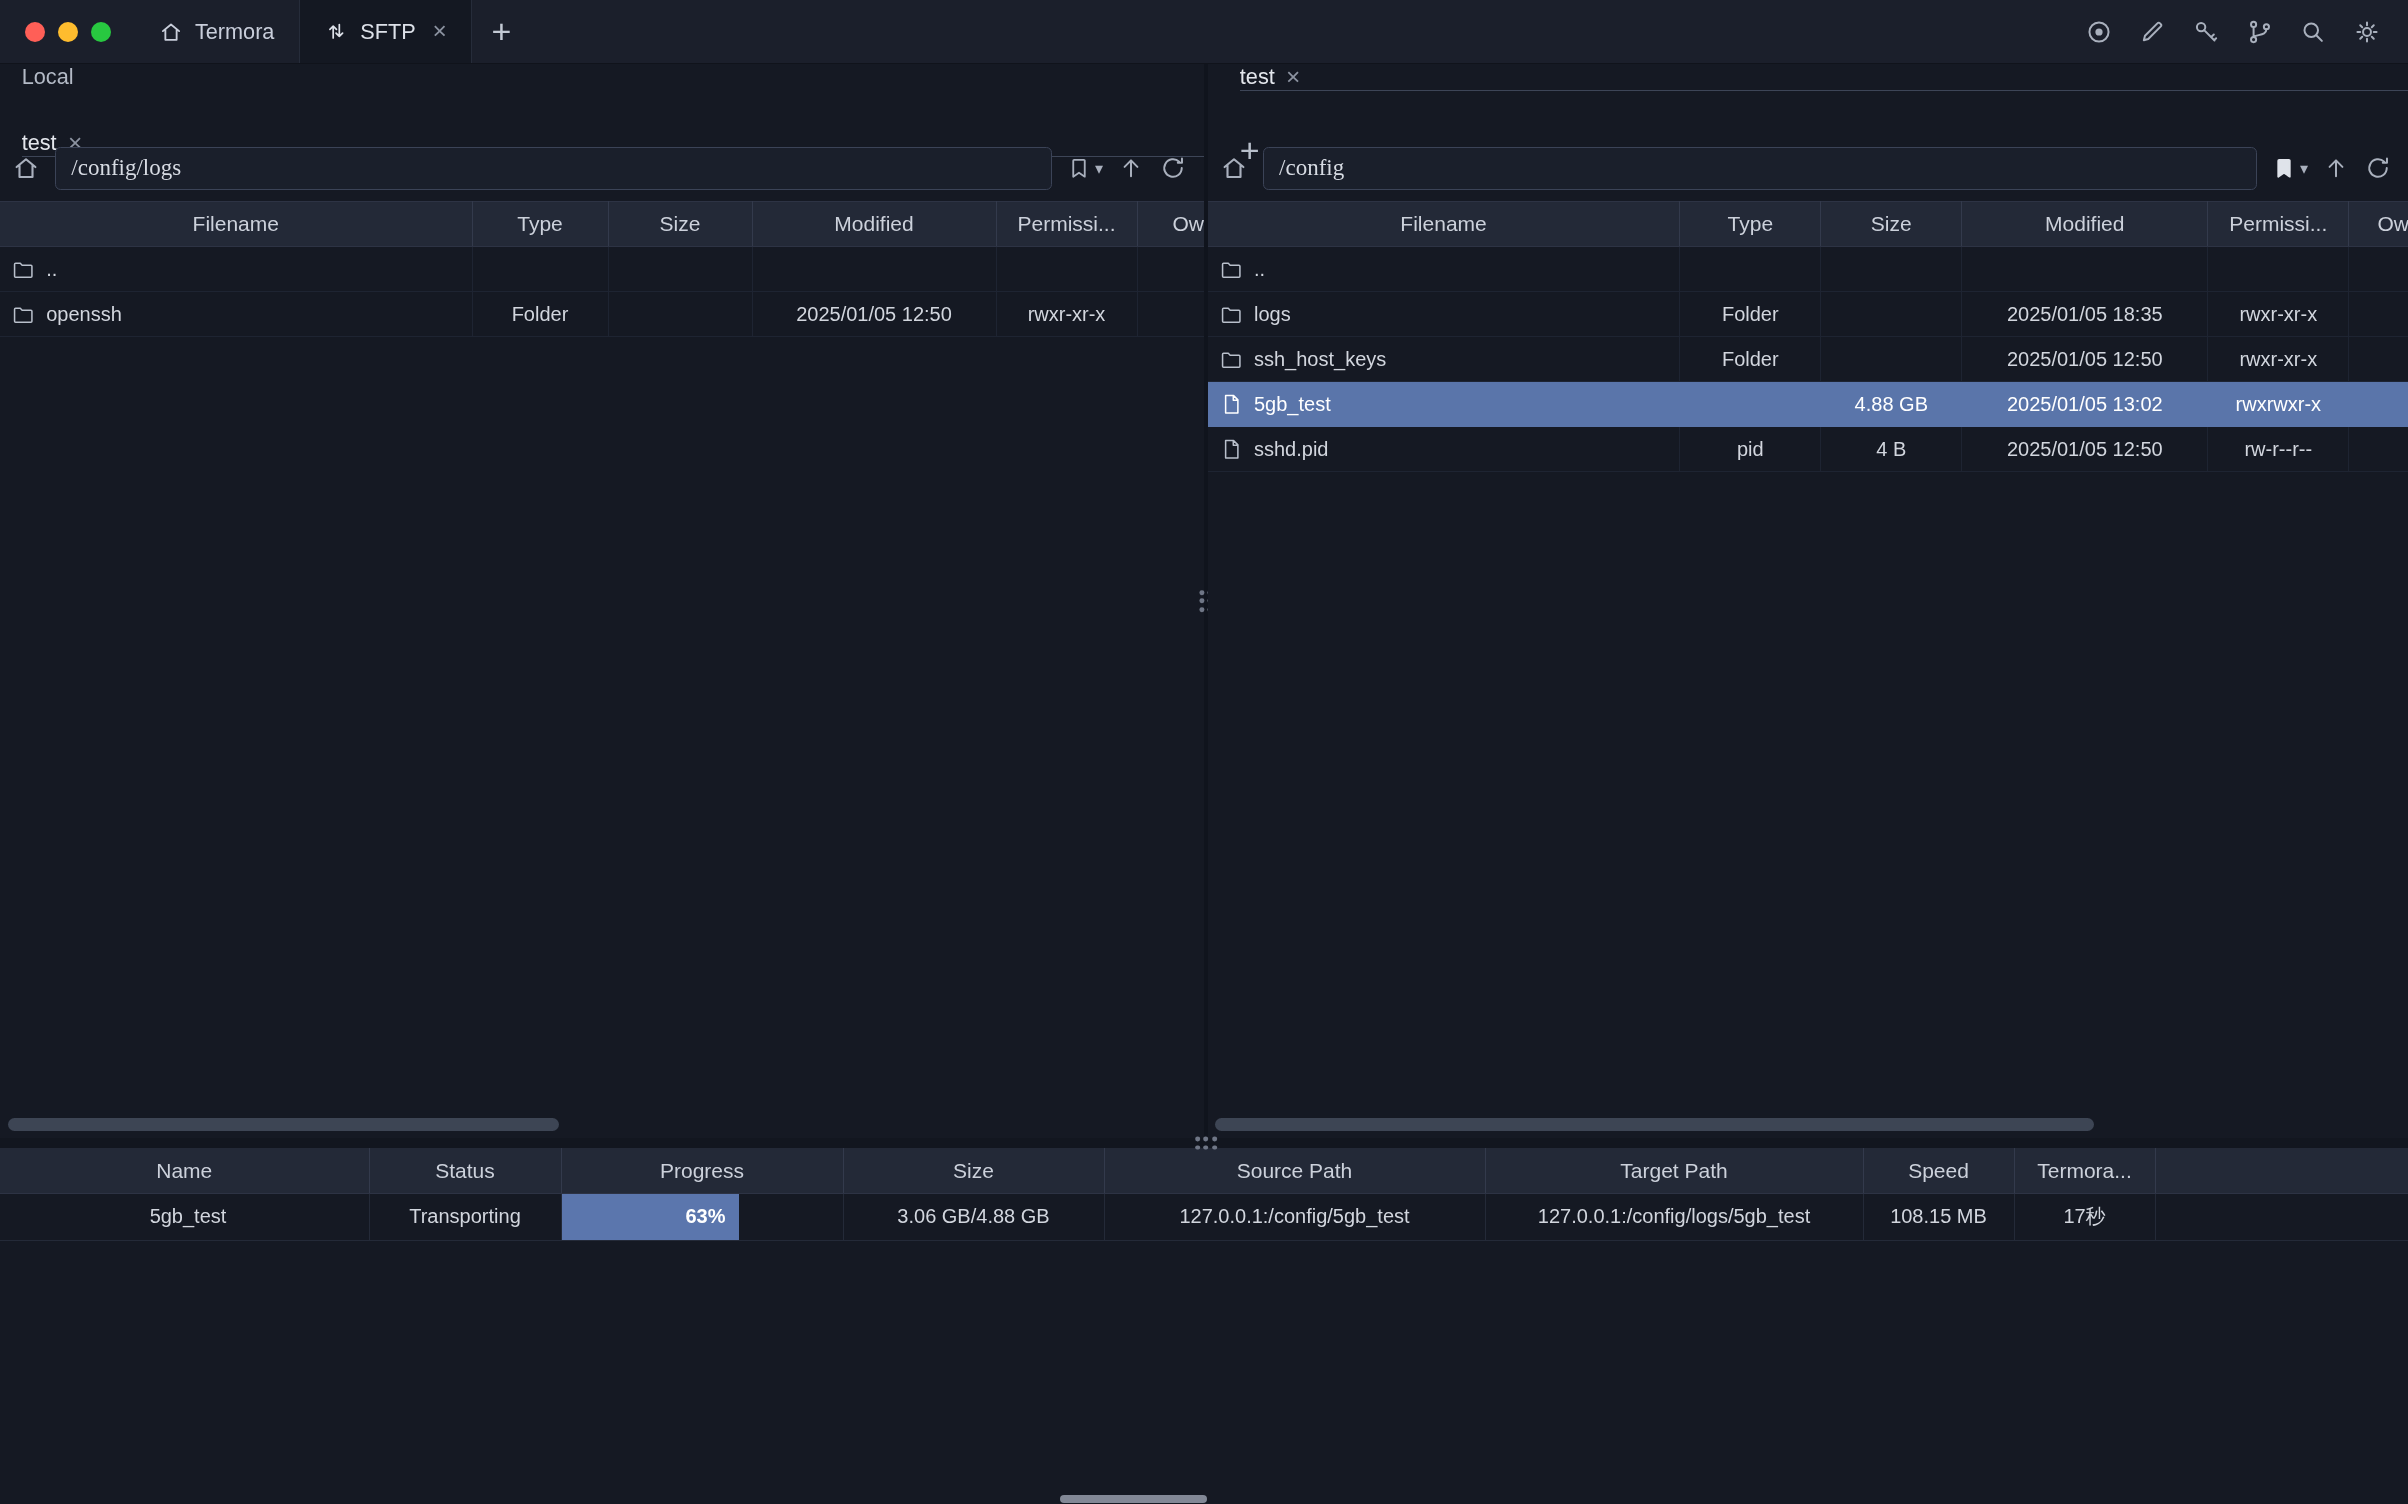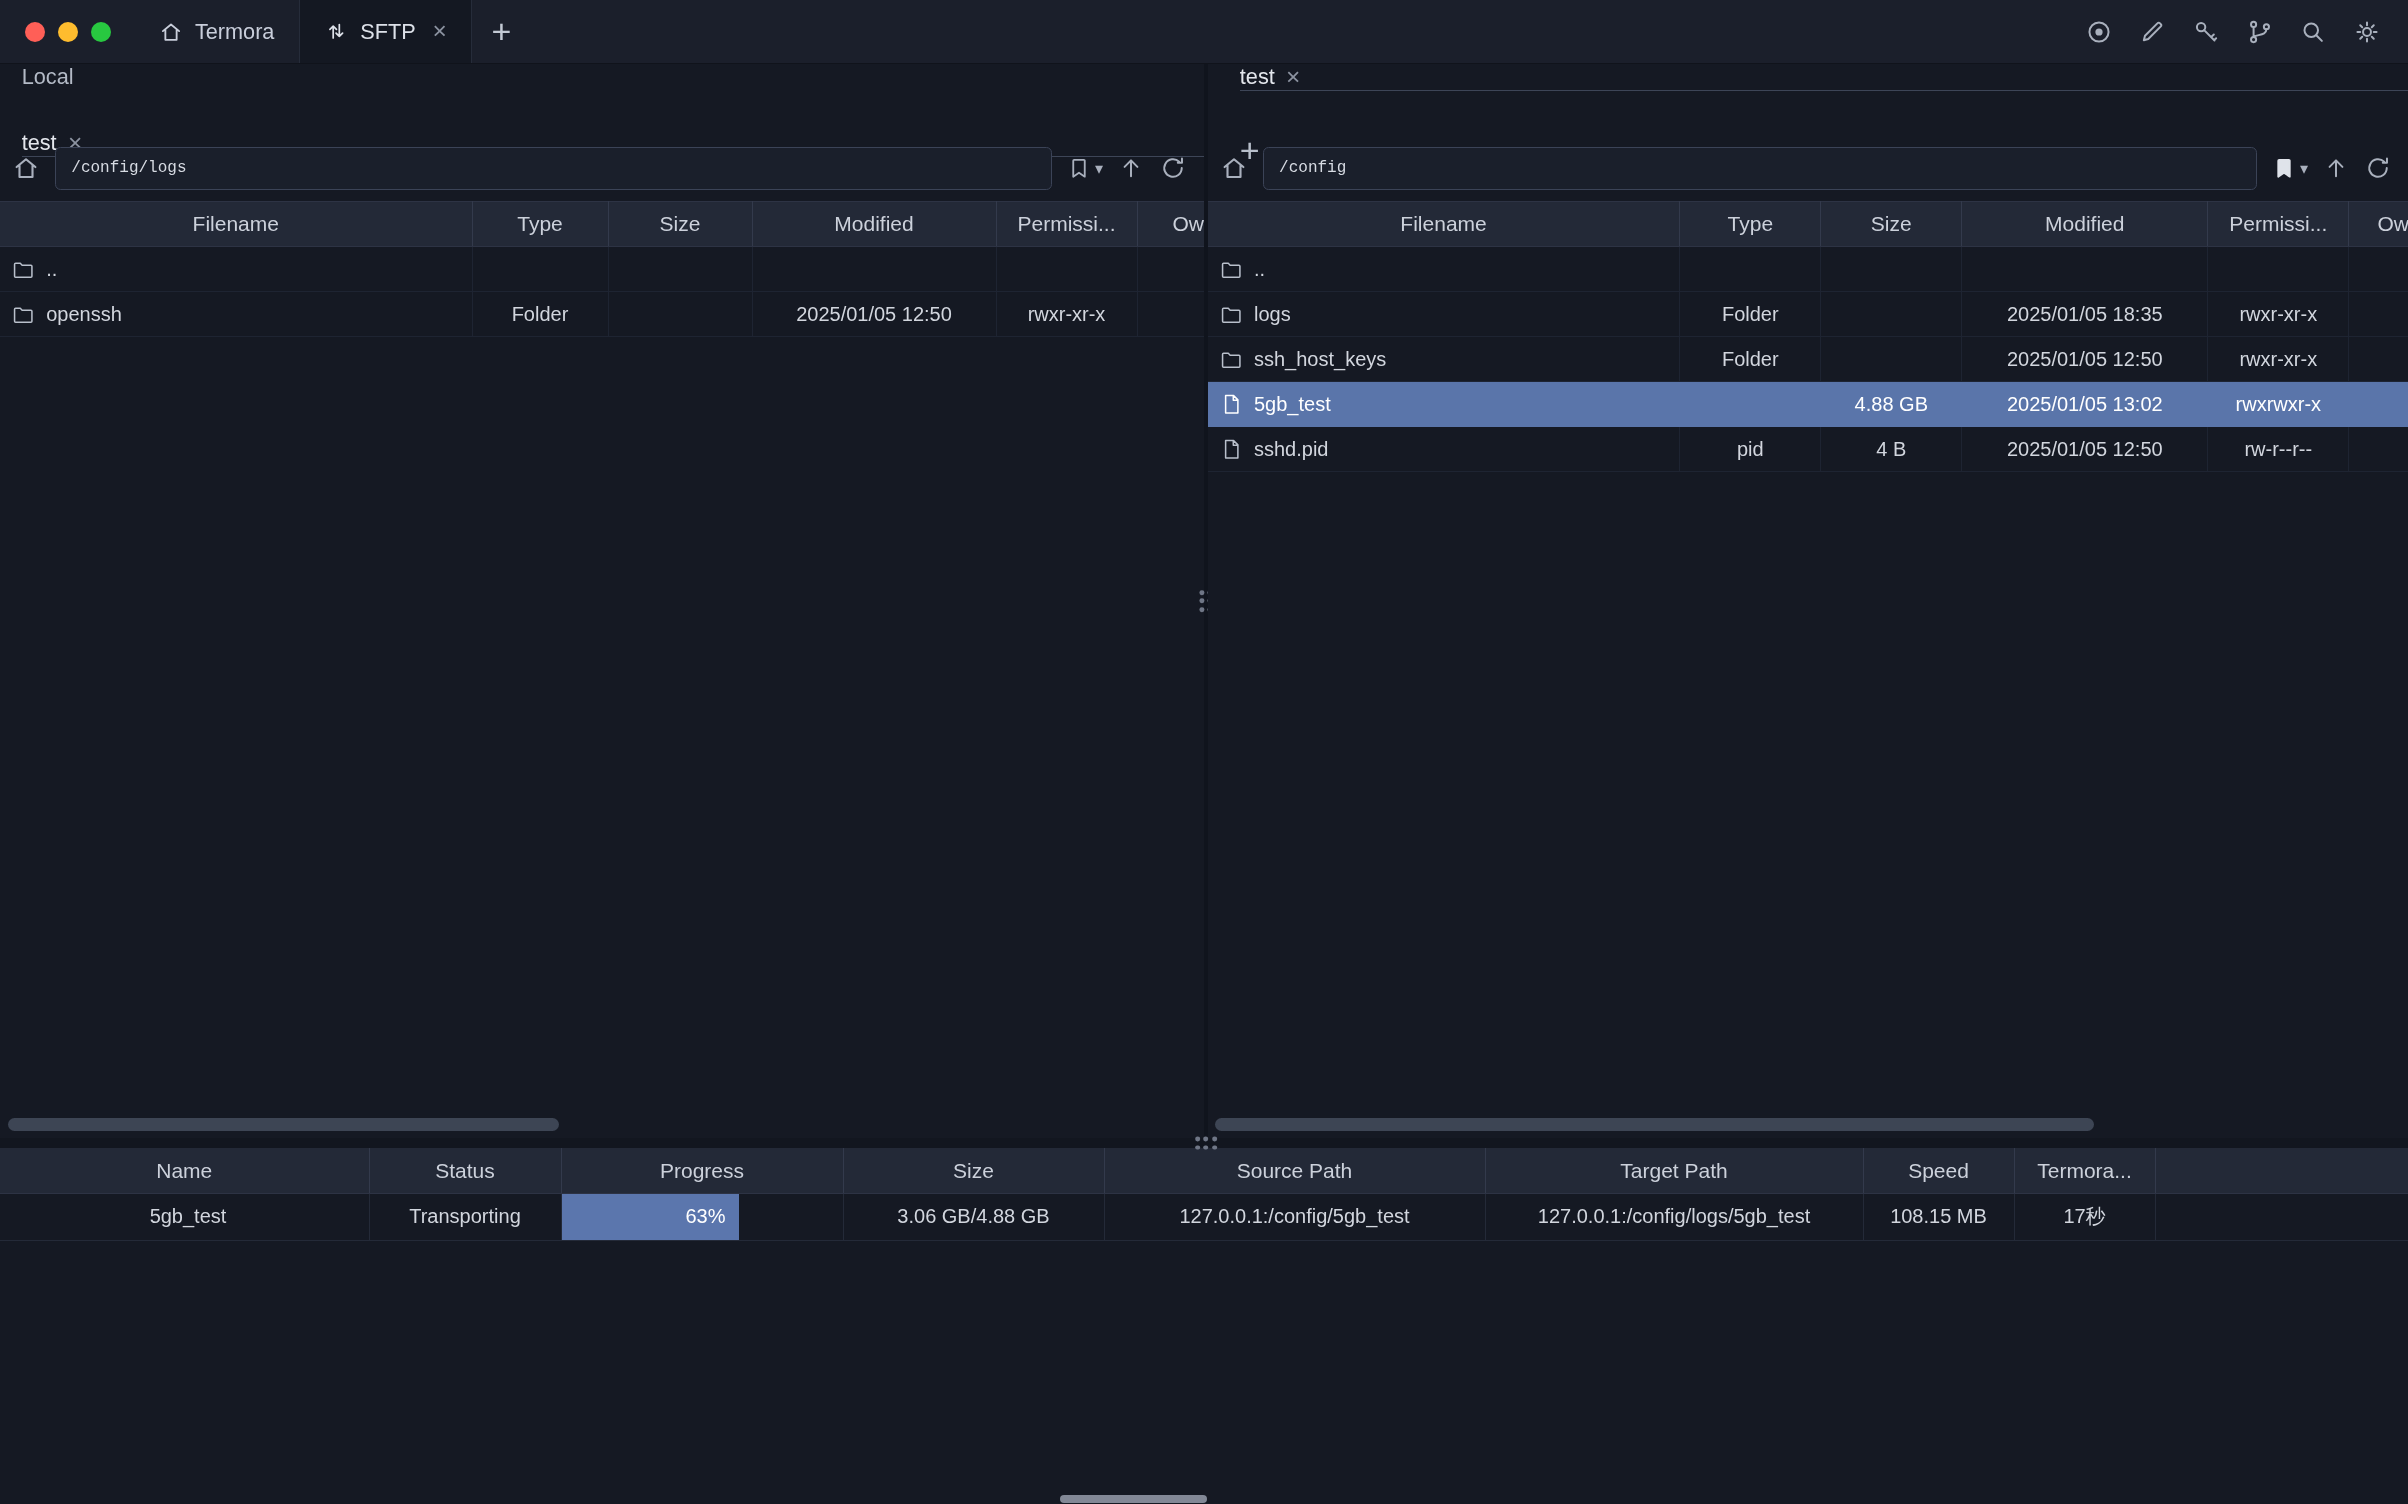--- a/index.html
+++ b/index.html
@@ -79,21 +79,21 @@
   .plus2{display:flex;align-items:center;color:#b8bfcb;font-size:34px;font-weight:300;}
 
   
   .pathbar{height:66px;display:flex;align-items:center;gap:14px;padding:0 17px 0 11.3px;}
   .iconbtn{
     background:none;border:none;color:#a9b0bd;display:flex;align-items:center;
     justify-content:center;padding:0;cursor:default;
   }
   .pathinput{
     flex:1;height:43px;background:var(--input-bg);border:0.9px solid var(--input-br);
-    border-radius:5.6px;color:var(--text);font-family:Liberation Mono, monospace;font-size:16px;
+    border-radius:5.6px;color:var(--text);font-family:Liberation Serif, serif;font-size:23px;
     padding:0 15px;outline:none;
   }
   .bkmgroup{display:flex;align-items:center;gap:2.8px;color:#a9b0bd;}
   .bkmgroup .caret{font-size:16px;color:#a9b0bd;}
   .pane.right .bkmgroup{color:#dfe3ea;}
 
   
   .tablewrap{flex:1;overflow:hidden;}
   table.files{width:100%;border-collapse:collapse;table-layout:fixed;}
   table.files th{
@@ -133,21 +133,21 @@
     border-bottom:0.9px solid var(--line);border-right:0.9px solid #333a4c;text-align:center;
     white-space:nowrap;overflow:hidden;
   }
   table.tx th:last-child{border-right:none;}
   table.tx td{
     height:47px;border-bottom:0.9px solid #242a38;border-right:0.9px solid #242a38;
     font-size:20px;color:#d2d6de;text-align:center;white-space:nowrap;overflow:hidden;
   }
   table.tx td:last-child{border-right:none;}
   td.t-name{text-align:left;padding-left:7.5px;}
-  td.t-progress{padding:0;position:relative;}
+  td.t-progress{padding:0;position:relative;font-weight:bold;}
   .pfill{
     height:100%;background:#5b76ad;display:flex;align-items:center;justify-content:flex-end;
     padding-right:13px;color:#ffffff;
   }
 
   
   .bottom-thumb{
     position:absolute;left:1060px;bottom:1.9px;width:147px;height:8.5px;border-radius:4.7px;
     background:#828896;
   }

